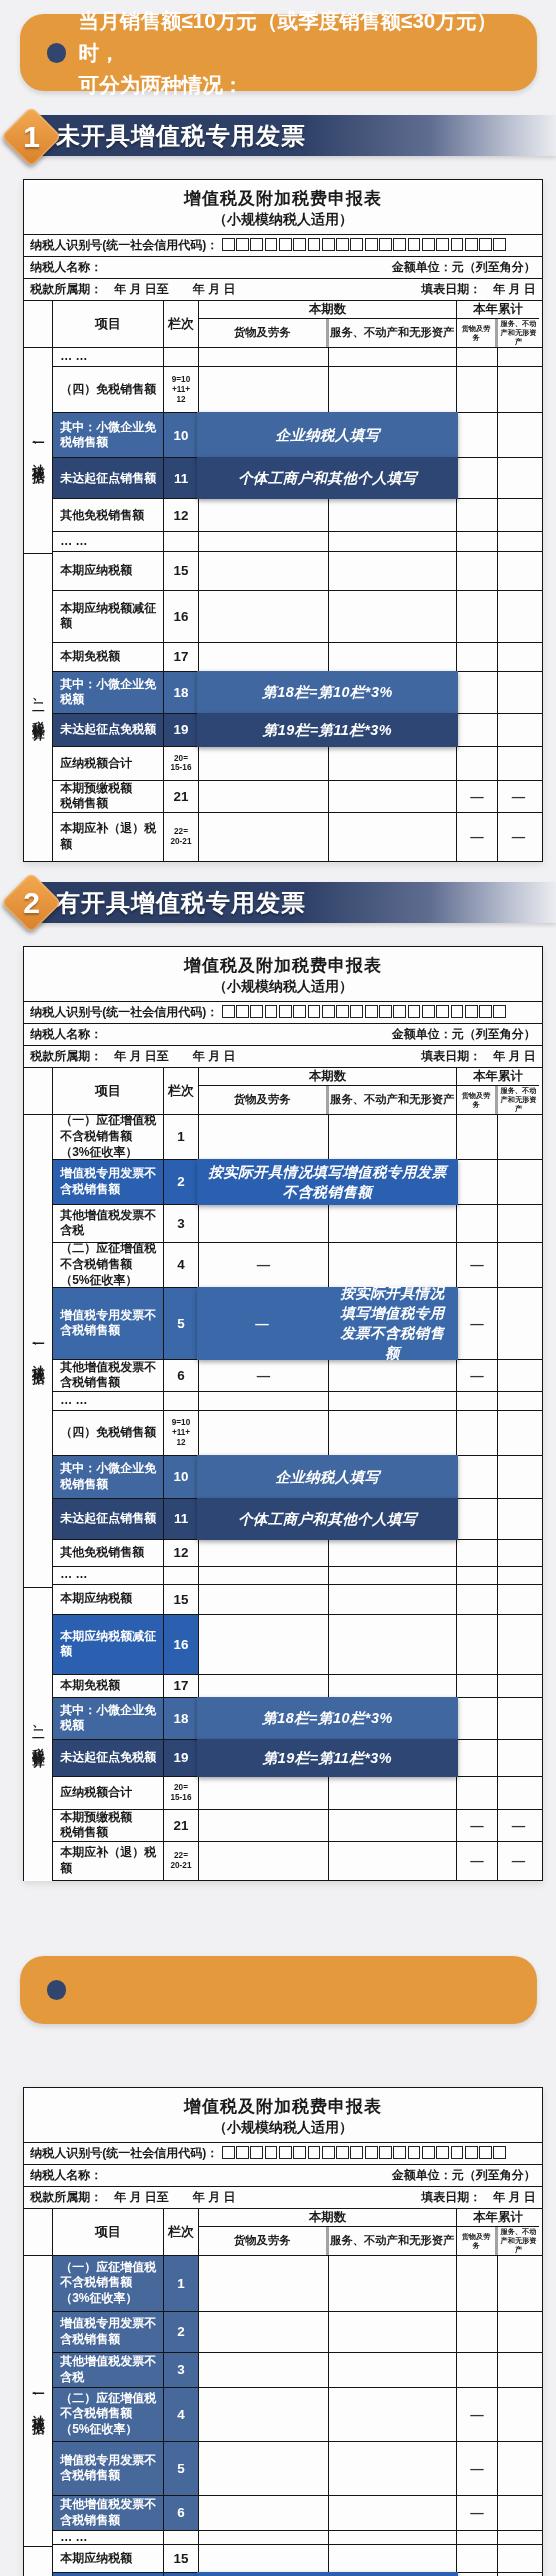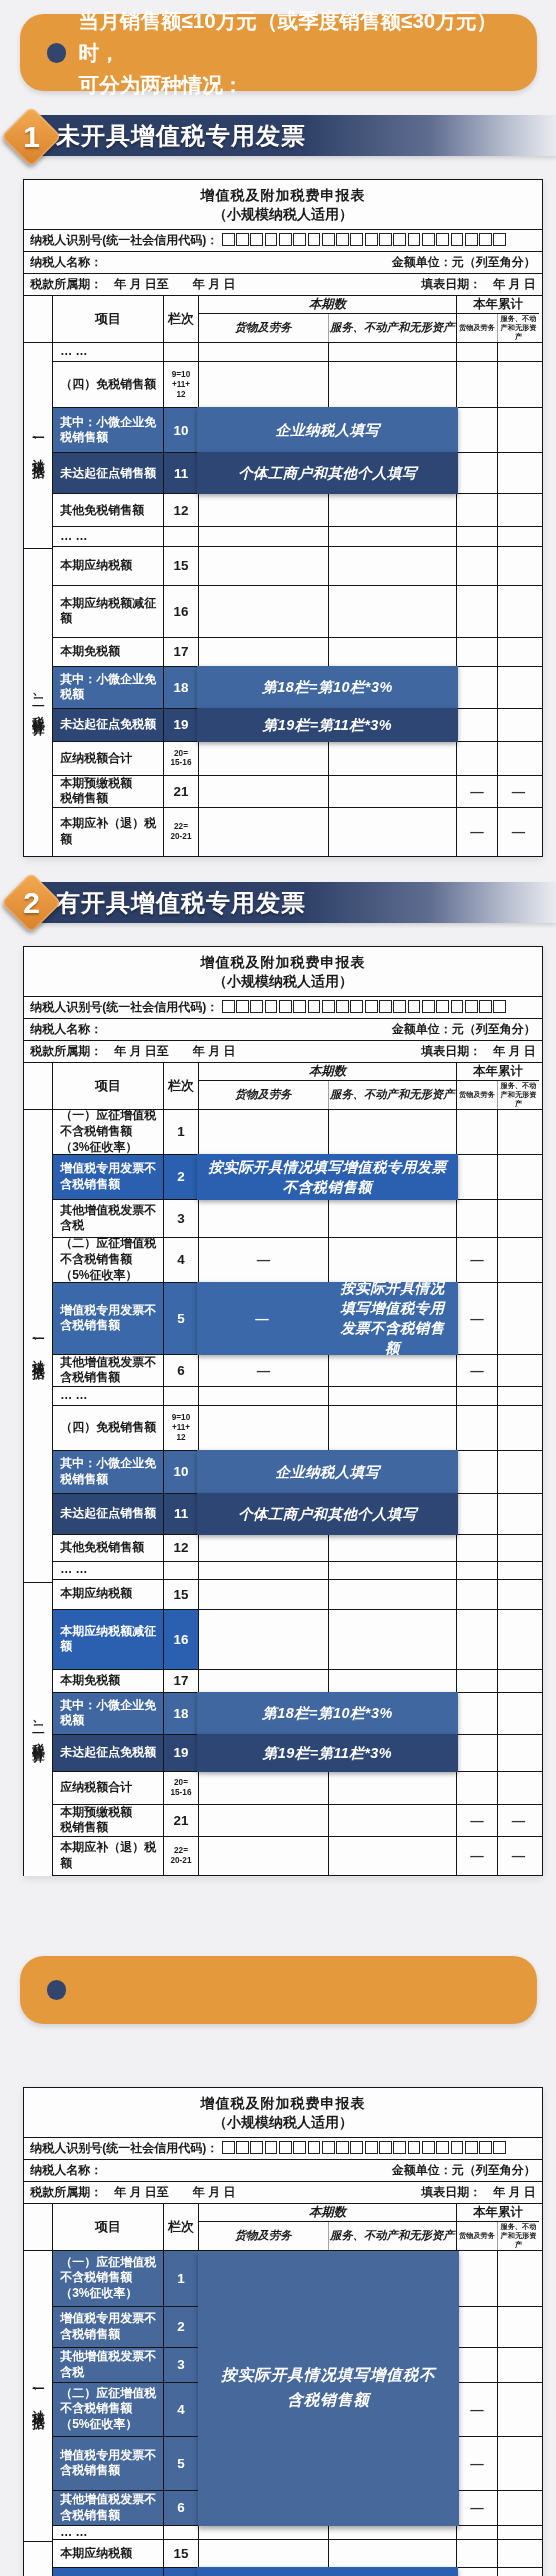--- a/index.html
+++ b/index.html
@@ -37,43 +37,43 @@
   .badge .dia{position:absolute;inset:5.2px;transform:rotate(45deg);border-radius:6.2px;
     background:linear-gradient(135deg,#f3ab52,#d8802a);
     box-shadow:1.5px 2.6px 4.6px rgba(0,0,0,.35), inset 0 0 0 1.5px rgba(255,255,255,.22);}
   .badge .num{position:relative;font-size:30px;font-weight:700;color:#fff;
     text-shadow:0 1.5px 2.1px rgba(0,0,0,.3);}
   
   .form{position:absolute;left:23px;width:520px;box-sizing:border-box;
     background:#fdfdfd;border:1.5px solid #151515;box-shadow:0 3.1px 7.2px rgba(0,0,0,.10);}
   #form-1{top:179px;} #form-2{top:946px;} #form-3{top:2087px;}
   .f-title{text-align:center;padding:6.7px 0 4.6px;}
-  .f-title .t1{font-size:14px;font-weight:700;letter-spacing:1px;}
+  .f-title .t1{font-size:17px;font-weight:700;letter-spacing:1px;}
   .f-title .t2{font-size:14px;font-weight:600;margin-top:1.5px;}
   .f-inforow{border-top:1px solid #151515;height:21px;display:flex;align-items:center;
     padding:0 6.2px;font-size:12px;font-weight:600;}
   .f-inforow.sb{justify-content:space-between;}
   .idboxes{margin-left:2.1px;white-space:nowrap;}
   .idbox{display:inline-block;width:10.8px;height:10.8px;border:1px solid #222;margin-left:1.5px;
     vertical-align:-1px;background:#fff;}
   
   .f-head{border-top:1px solid #151515;border-bottom:1px solid #151515;display:flex;height:46px;}
   .hc{display:flex;align-items:center;justify-content:center;border-right:1px solid #151515;
     box-sizing:border-box;font-size:13px;font-weight:600;}
   .hgroup{display:flex;flex-direction:column;border-right:1px solid #151515;box-sizing:border-box;}
   .hgroup.w-ytd{border-right:none;}
   .htop{flex:0 0 16px;border-bottom:1px solid #151515;display:flex;align-items:center;
     justify-content:center;font-size:12.4px;font-weight:600;}
   .hbot{flex:1;display:flex;}
-  .hsub{display:flex;align-items:center;justify-content:center;border-right:1px solid #a3a3a3;
+  .hsub{display:flex;align-items:center;justify-content:center;border-right:3px solid #a3a3a3;
     box-sizing:border-box;font-size:11.3px;font-weight:600;text-align:center;}
   .hsub.last{border-right:none;}
   .hsub.small{font-size:7.2px;line-height:1.25;padding:0 1.5px;}
   .w-side{width:29px;} .w-label{width:111px;} .w-idx{width:35px;}
-  .w-cur{width:258px;font-style:italic;} .w-ytd{width:82px;}
+  .w-cur{width:258px;} .w-ytd{width:82px;}
   .w-goods{width:130px;} .w-serv{width:128px;} .w-y1{width:41px;} .w-y2{width:41px;}
   
   .f-body{position:relative;}
   .side{position:absolute;left:0;top:0;bottom:0;width:29px;z-index:2;}
   .side-cell{width:29px;box-sizing:border-box;border-right:1px solid #151515;display:flex;
     align-items:center;justify-content:center;background:#fdfdfd;}
   .side-cell + .side-cell{border-top:1.5px solid #151515;}
   .vtext{writing-mode:vertical-lr;text-orientation:upright;font-size:12.4px;font-weight:600;
     letter-spacing:2.6px;}
   .brow{margin-left:29px;display:flex;position:relative;box-sizing:border-box;
@@ -656,18 +656,15 @@
       </div>
       <div class="brow" style="height: 67px;">
         <div class="bc w-label lab hl-bright">本期应纳税额减征额</div>
         <div class="bc w-idx idx hl-bright">16</div>
         <div class="bc w-goods"></div>
         <div class="bc w-serv"></div>
         <div class="bc w-y1"></div>
         <div class="bc w-y2 last"></div>
         <div class="ann hl-bright"></div>
       </div>
-      <div class="bigann hl-slate3" style="height: 275px;">
-        <div class="ann-text">按实际开具情况填写增值税不含税销售额</div>
-      </div>
     </div>
   </div>
 
 
 </body></html>

